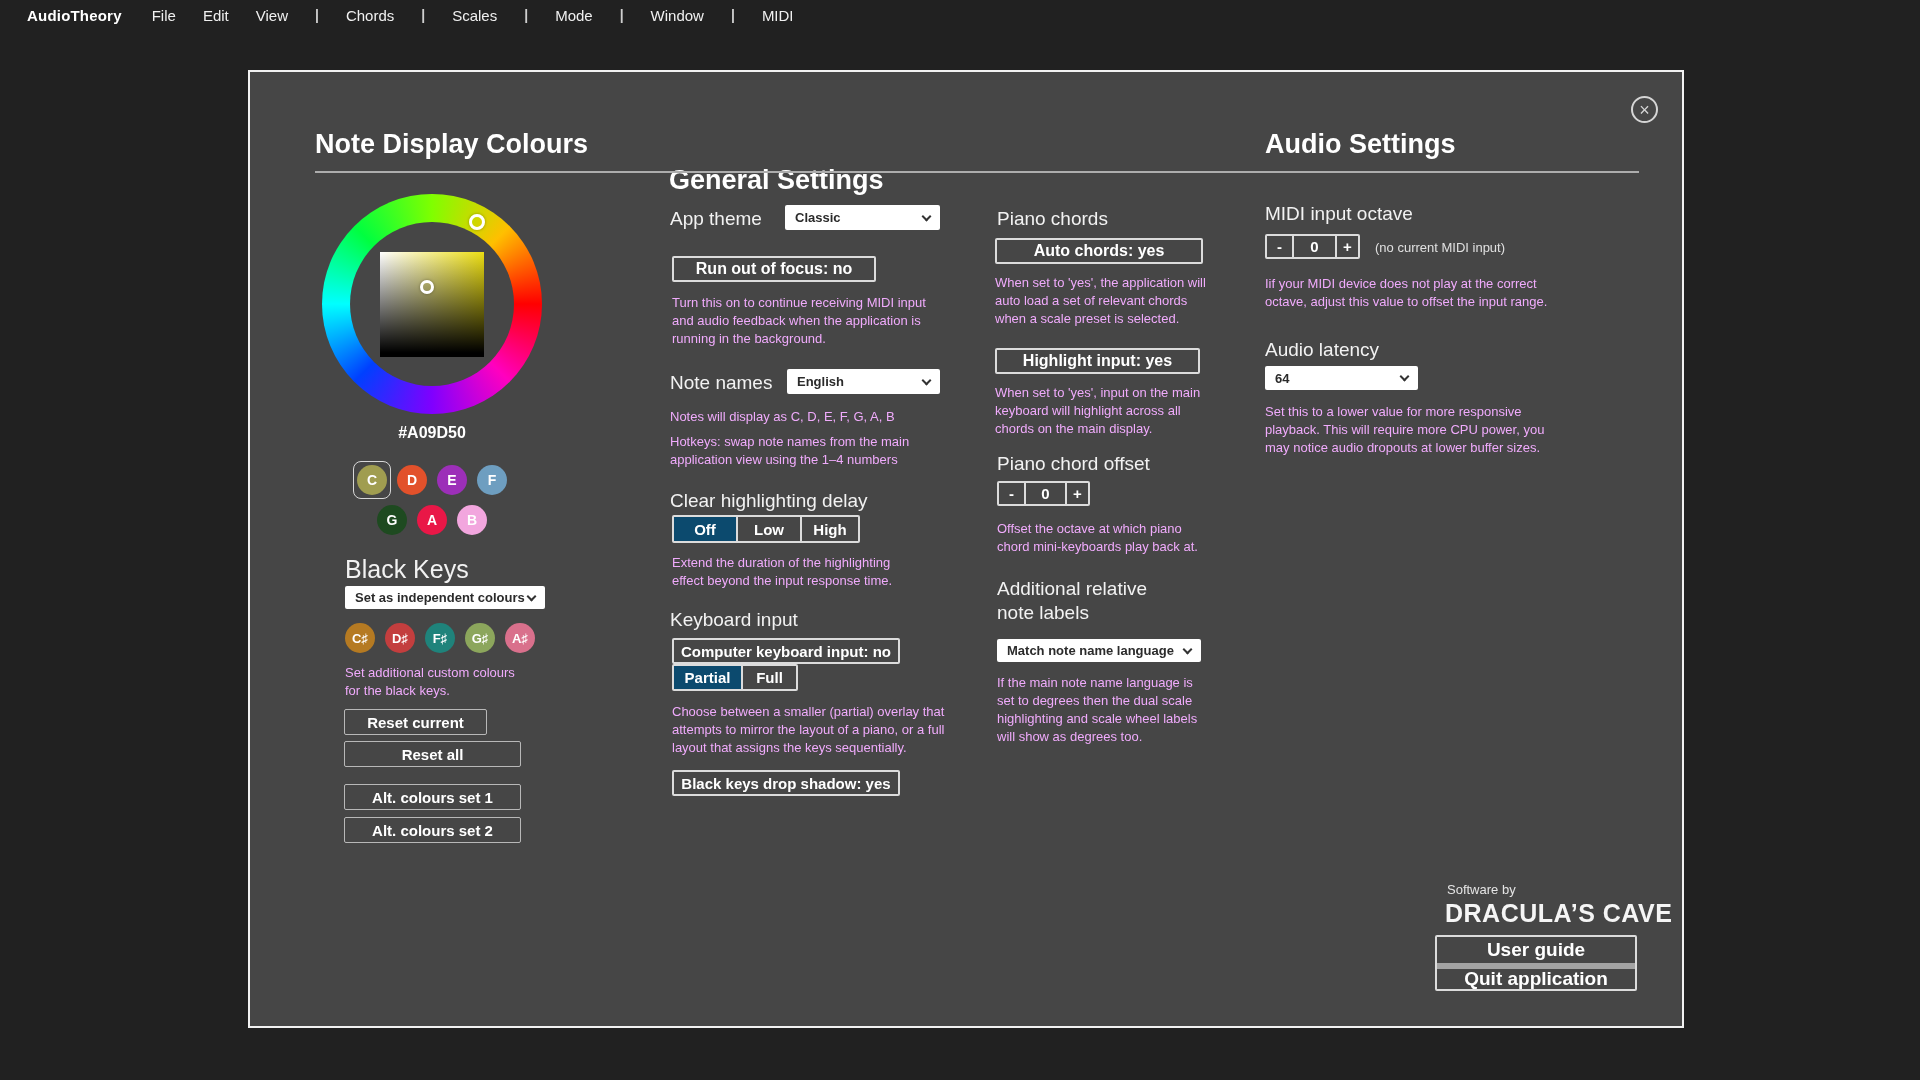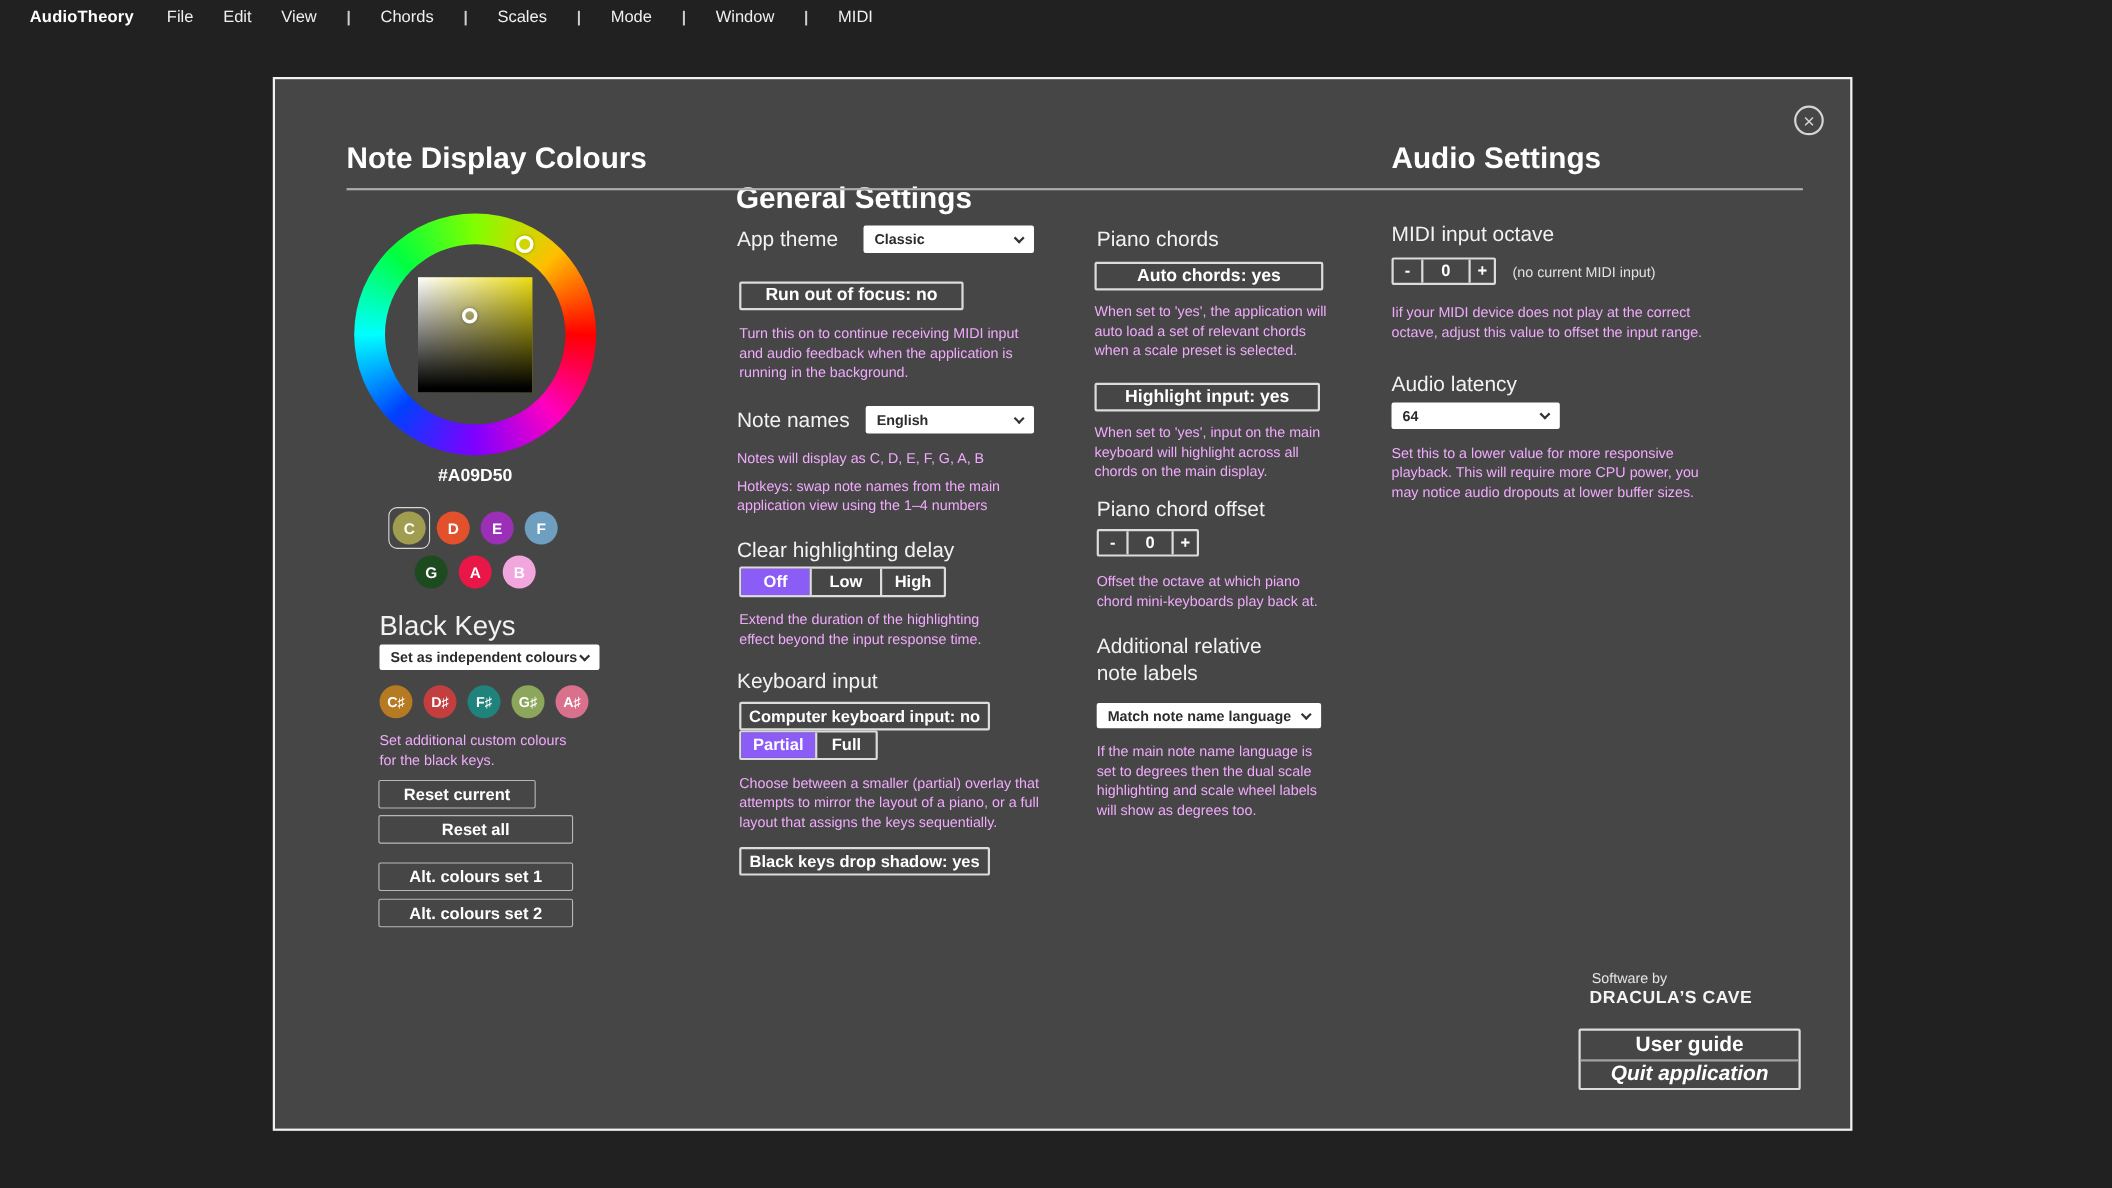--- a/index.html
+++ b/index.html
@@ -31,21 +31,21 @@
   .btn { position:absolute; display:flex; align-items:center; justify-content:center;
          border:2px solid #dcdcdc; border-radius:2px; color:#fff; font-weight:700;
          font-size:15px; background:transparent; cursor:pointer; }
   .btn-thin { border-width:1px; border-color:#b8b8b8; }
 
   
   .seg-group { position:absolute; display:flex; border:2px solid #dcdcdc; border-radius:2px; }
   .seg { display:flex; align-items:center; justify-content:center; color:#fff; font-weight:700;
          font-size:15px; border-left:2px solid #dcdcdc; cursor:pointer; }
   .seg:first-child { border-left:none; }
-  .seg.sel { background:#8b5cf6; }
+  .seg.sel { background:#0c4a6e; }
 
   
   .dd { position:absolute; background:#ffffff; color:#2b2b2b; font-weight:700; font-size:13px;
         display:flex; align-items:center; justify-content:space-between; padding:0 10px;
         border-radius:2px; cursor:pointer; }
   .chev { width:7px; height:7px; border-right:2px solid #333; border-bottom:2px solid #333;
           transform:rotate(45deg); margin-top:-3px; flex:none; }
 
   
   .wheel { position:absolute; left:72px; top:122px; width:220px; height:220px; }
@@ -70,27 +70,27 @@
   .note-row { position:absolute; display:flex; gap:2px; }
   .note-box { width:38px; height:38px; border:1px solid transparent; border-radius:8px;
               display:flex; align-items:center; justify-content:center; cursor:pointer; }
   .note-box.sel { border-color:#d8d8d8; }
   .note { width:30px; height:30px; border-radius:50%; display:flex; align-items:center;
           justify-content:center; color:#fff; font-weight:700; font-size:14px; flex:none; cursor:pointer; }
   .bk-row { position:absolute; left:95px; top:551px; display:flex; gap:10px; }
   .bk-row .note { font-size:13px; }
 
   
-  .company { position:absolute; left:1195px; top:827px; color:#f5f5f5; font-size:16px;
+  .company { position:absolute; left:1195px; top:827px; color:#f5f5f5; font-size:25px;
              font-weight:600; letter-spacing:.5px; }
   .fgroup { position:absolute; left:1185px; top:863px; width:202px; border:2px solid #dcdcdc;
             border-radius:2px; }
   .fbtn { height:26px; display:flex; align-items:center; justify-content:center; color:#fff;
           font-weight:700; font-size:19px; cursor:pointer; }
-  .fbtn + .fbtn { border-top:2px solid #a3a3a3;font-style:italic; }
+  .fbtn + .fbtn { border-top:6px solid #a3a3a3; }
 </style>
 </head>
 <body>
 
 <div class="menubar">
   <span class="brand">AudioTheory</span>
   <span class="mi">File</span>
   <span class="mi">Edit</span>
   <span class="mi">View</span>
   <span class="msep">|</span>

